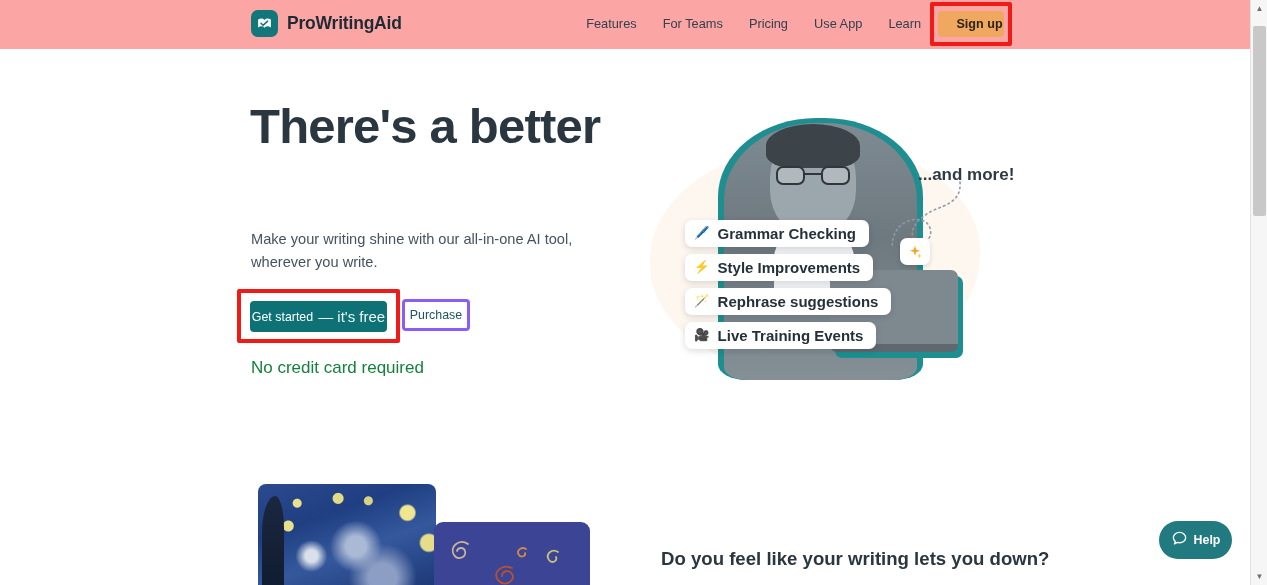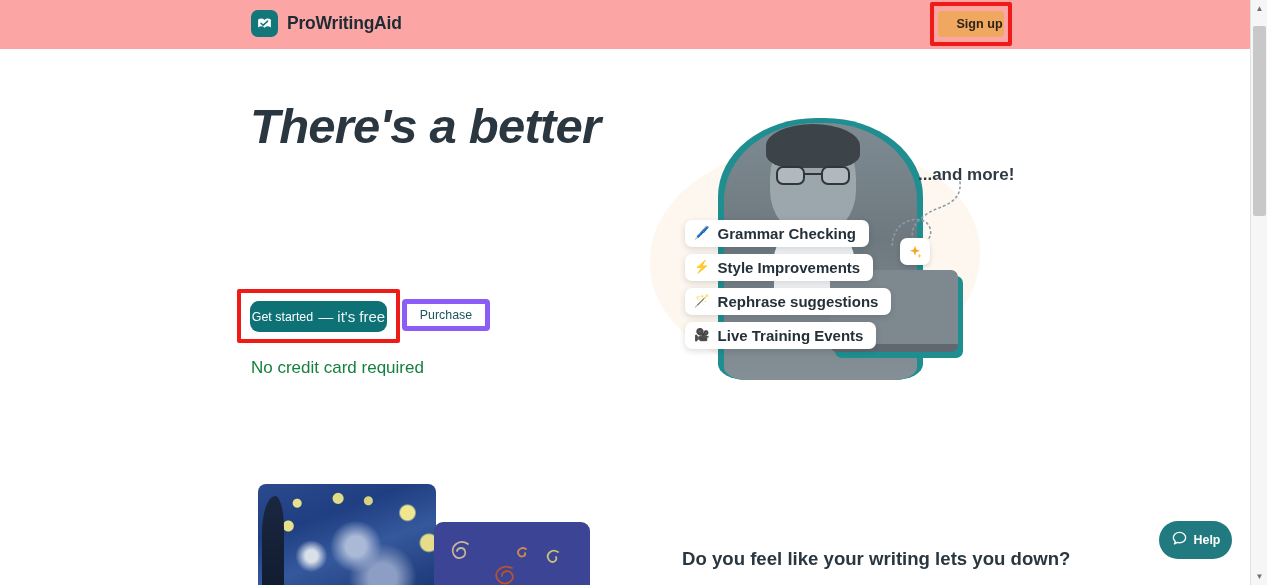--- a/index.html
+++ b/index.html
@@ -66,45 +66,44 @@
   }
   .anno-signup { left: 0; top: 0; width: 82px; height: 44px; }
 
   
   .hero-title {
     position: absolute; left: 250px; top: 99px;
     width: 400px;
     font-size: 49px; line-height: 55px;
     font-weight: bold; color: #2a3740;
     letter-spacing: -0.8px;
-    font-style: italic;
   }
   .hero-sub {
     position: absolute; left: 251px; top: 228px;
     width: 330px;
     font-size: 14.6px; line-height: 23px; color: #45535e;
   }
   .cta-wrap {
     position: absolute; left: 237px; top: 289px;
     width: 163px; height: 54px;
   }
   .anno-cta { left: 0; top: 0; width: 163px; height: 54px; }
   .btn-primary {
     position: absolute; left: 13px; top: 12px;
     width: 137px; height: 31px;
-    background: #0e7175; border: none; border-radius: 9px;
+    background: #0e7175; border: none; border-radius: 4px;
     color: #ffffff; font-size: 12.4px;
     display: flex; align-items: center; justify-content: center; gap: 5px;
     cursor: pointer; white-space: nowrap;
   }
   .btn-primary .free { font-size: 15px; opacity: .92; }
   .btn-secondary {
     position: absolute; left: 402px; top: 299px;
-    width: 88px; height: 32px;
-    background: #ffffff; border: 5px solid #8b5cf6; border-radius: 4px;
+    width: 68px; height: 32px;
+    background: #ffffff; border: 3px solid #8b5cf6; border-radius: 4px;
     color: #1c555c; font-size: 12.4px;
     display: flex; align-items: center; justify-content: center;
     cursor: pointer;
   }
   .no-card {
     position: absolute; left: 251px; top: 358px;
     font-size: 17px; color: #15803d;
   }
 
   
@@ -214,21 +213,20 @@
   }
   .art-doodle {
     position: absolute; left: 434px; top: 522px;
     width: 156px; height: 100px; border-radius: 9px;
     background: #3c4496; overflow: hidden;
   }
   .lower-title {
     position: absolute; left: 661px; top: 548px;
     font-size: 18.6px; font-weight: bold; color: #2a3740;
     white-space: nowrap;
-    margin-left: 21px;
   }
 
   
   .help-btn {
     position: absolute; left: 1159px; top: 521px;
     width: 73px; height: 38px; border-radius: 19px;
     background: #217a7f; border: none;
     display: flex; align-items: center; justify-content: center; gap: 6px;
     cursor: pointer;
   }
@@ -261,31 +259,40 @@
     <div class="brand">
       <span class="logo-mark">
         <svg width="17" height="17" viewBox="0 0 24 24" aria-hidden="true">
           <path d="M3 6.5c3.4-2 6.6-2 9 .4 2.4-2.4 5.6-2.4 9-.4v11c-3.4-2-6.6-2-9 .4-2.4-2.4-5.6-2.4-9-.4z" fill="#ffffff"></path>
           <path d="M7 11.6l3 3 6.4-6" stroke="#11777a" stroke-width="2.1" fill="none" stroke-linecap="round" stroke-linejoin="round"></path>
         </svg>
       </span>
       <span class="brand-name">ProWritingAid</span>
     </div>
 
+    <nav class="nav">
+      <a class="nav-link" href="#">Features</a>
+      <a class="nav-link" href="#">For Teams</a>
+      <a class="nav-link" href="#">Pricing</a>
+      <a class="nav-link" href="#">Use App</a>
+      <a class="nav-link" href="#">Learn</a>
+      <a class="nav-link" href="#">Log in</a>
+    </nav>
 
     <div class="signup-wrap">
       <button class="signup-btn">Sign up</button>
       <div class="anno-box anno-signup"></div>
     </div>
   </div>
 
   <h1 class="hero-title">
     <span>There's a better</span><br>
   </h1>
 
+  <p class="hero-sub">Make your writing shine with our all-in-one AI tool, wherever you write.</p>
 
   <div class="cta-wrap">
     <button class="btn-primary">
       <span>Get started</span>
       <span class="free">— it's free</span>
     </button>
     <div class="anno-box anno-cta"></div>
   </div>
 
   <button class="btn-secondary">Purchase</button>

